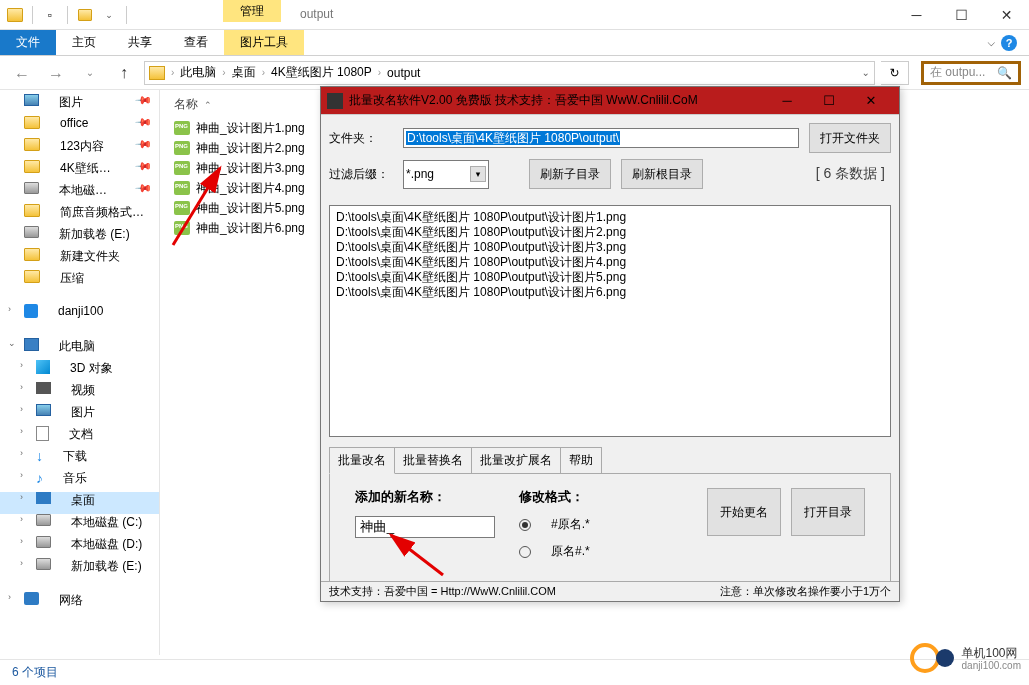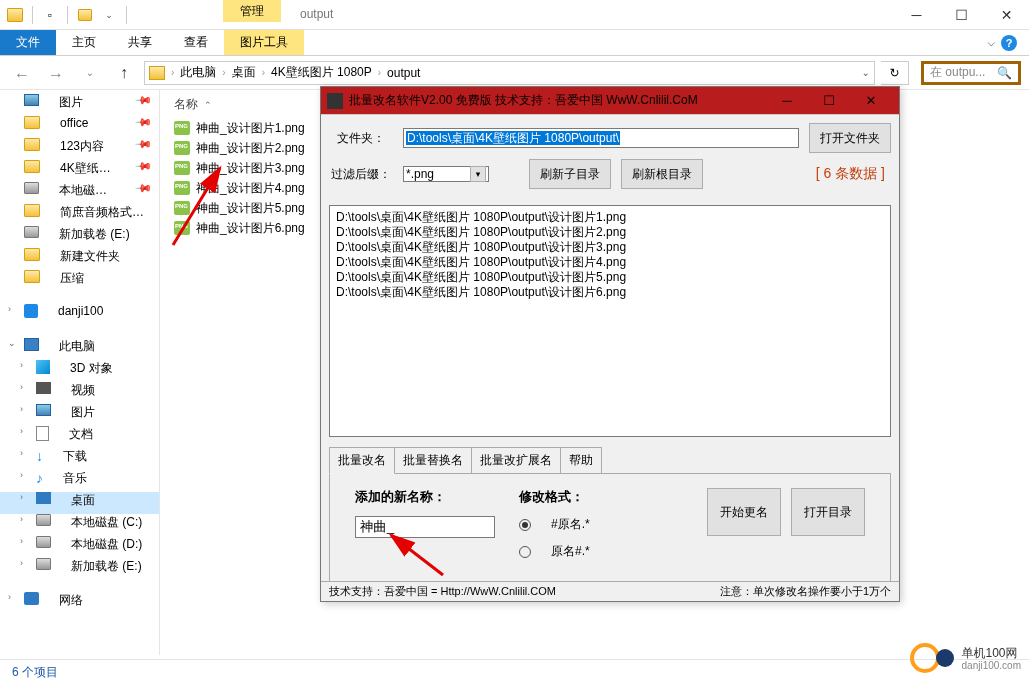--- a/index.html
+++ b/index.html
@@ -68,27 +68,27 @@
 .ico-png::after { content: "PNG"; position: absolute; font-size: 6px; color: #fff; left: 1px; top: 2px; font-weight: bold; }
 
 
 .dialog { position: absolute; left: 320px; top: 86px; width: 580px; height: 516px; background: #f0f0f0; border: 1px solid #777; box-shadow: 2px 2px 8px rgba(0,0,0,0.2); }
 .dlg-title { height: 28px; background: #b91c1c; display: flex; align-items: center; padding: 0 6px; border-bottom: 1px solid #ccc; }
 .dlg-ico { width: 16px; height: 16px; background: #333; margin-right: 6px; }
 .dlg-wbtns { margin-left: auto; display: flex; gap: 14px; padding-right: 8px; }
 .dlg-wbtn { width: 28px; height: 20px; display: flex; align-items: center; justify-content: center; font-size: 13px; }
 .dlg-body { padding: 8px; }
 .dlg-toprow { display: flex; align-items: center; gap: 10px; margin-bottom: 6px; }
-.dlg-label { width: 64px; text-align: center; }
+.dlg-label { width: 64px; }
 .dlg-path { flex: 1; height: 20px; background: #fff; border: 1px solid #7a7a7a; padding: 1px 2px; }
 .dlg-path-sel { background: #0078d7; color: #fff; padding: 0 1px; }
 .dlg-btn { height: 24px; padding: 14px 10px; background: #e1e1e1; border: 1px solid #adadad; cursor: default; display: flex; align-items: center; }
-.dlg-combo { width: 86px; height: 16px; background: #fff; border: 1px solid #7a7a7a; display: flex; align-items: center; justify-content: space-between; padding: 0 2px; }
+.dlg-combo { width: 86px; height: 29px; background: #fff; border: 1px solid #7a7a7a; display: flex; align-items: center; justify-content: space-between; padding: 0 2px; }
 .dlg-combo-arrow { width: 16px; height: 16px; background: #e1e1e1; border: 1px solid #adadad; display: flex; align-items: center; justify-content: center; font-size: 9px; }
-.dlg-count { color: #c2410c; font-size: 14px; margin-left: auto; margin-right: 6px; }
+.dlg-count { color: #404040; font-size: 14px; margin-left: auto; margin-right: 6px; }
 .dlg-list { height: 232px; background: #fff; border: 1px solid #7a7a7a; padding: 4px 6px; margin-top: 16px; font-family: "SimSun", monospace; font-size: 12px; line-height: 15px; overflow: hidden; }
 .dlg-tabs { display: flex; margin-top: 10px; border-bottom: 1px solid #aaa; }
 .dlg-tab { padding: 4px 8px; border: 1px solid #aaa; background: #f0f0f0; margin-right: -1px; margin-bottom: -1px; cursor: default; }
 .dlg-tab.active { background: #f0f0f0; border-bottom: 1px solid #f0f0f0; position: relative; z-index: 1; }
 .dlg-panel { border: 1px solid #aaa; border-top: none; padding: 14px 25px; height: 116px; display: flex; align-items: flex-start; gap: 24px; }
 .dlg-col { display: flex; flex-direction: column; gap: 10px; }
 .dlg-col-title { font-weight: bold; font-size: 13px; }
 .dlg-input { width: 140px; height: 22px; border: 1px solid #7a7a7a; background: #fff; padding: 2px 4px; }
 .dlg-radio-row { display: flex; align-items: center; gap: 20px; }
 .dlg-radio { width: 12px; height: 12px; border: 1px solid #555; border-radius: 50%; display: flex; align-items: center; justify-content: center; }

